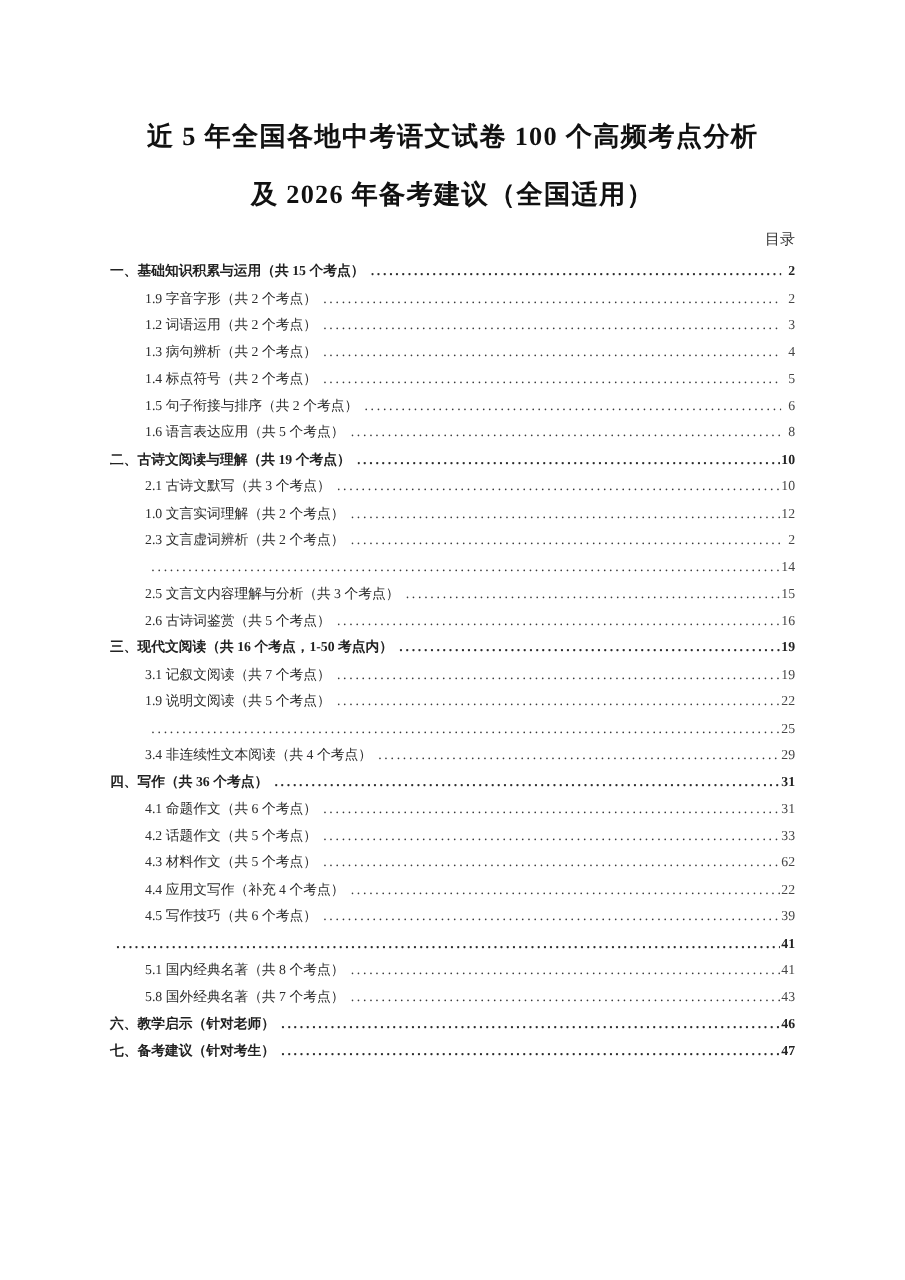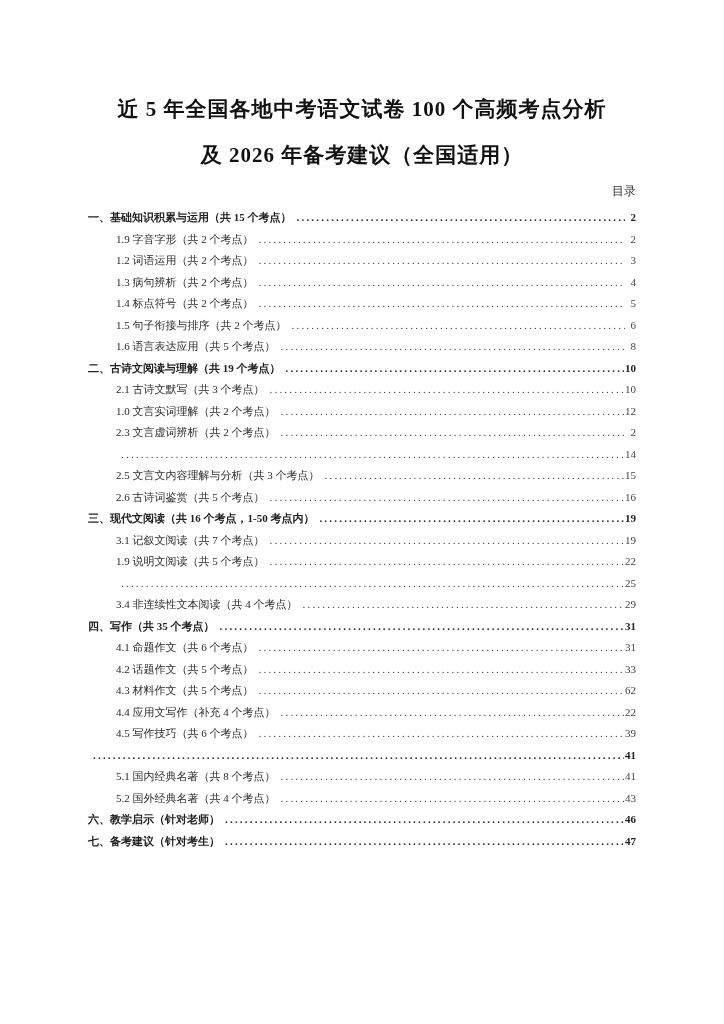--- a/index.html
+++ b/index.html
@@ -176,21 +176,21 @@
       <div class="toc-row level2">
         <span class="toc-dots">............................................................................................................................................................................................................................</span>
         <span class="toc-page">25</span>
       </div>
       <div class="toc-row level2">
         <span class="toc-label">3.4 非连续性文本阅读（共 4 个考点）</span>
         <span class="toc-dots">............................................................................................................................................................................................................................</span>
         <span class="toc-page">29</span>
       </div>
       <div class="toc-row level1">
-        <span class="toc-label">四、写作（共 35 个考点）</span>
+        <span class="toc-label">四、写作（共 36 个考点）</span>
         <span class="toc-dots">............................................................................................................................................................................................................................</span>
         <span class="toc-page">31</span>
       </div>
       <div class="toc-row level2">
         <span class="toc-label">4.1 命题作文（共 6 个考点）</span>
         <span class="toc-dots">............................................................................................................................................................................................................................</span>
         <span class="toc-page">31</span>
       </div>
       <div class="toc-row level2">
         <span class="toc-label">4.2 话题作文（共 5 个考点）</span>
@@ -215,21 +215,21 @@
       <div class="toc-row level1">
         <span class="toc-dots">............................................................................................................................................................................................................................</span>
         <span class="toc-page">41</span>
       </div>
       <div class="toc-row level2">
         <span class="toc-label">5.1 国内经典名著（共 8 个考点）</span>
         <span class="toc-dots">............................................................................................................................................................................................................................</span>
         <span class="toc-page">41</span>
       </div>
       <div class="toc-row level2">
-        <span class="toc-label">5.2 国外经典名著（共 4 个考点）</span>
+        <span class="toc-label">5.8 国外经典名著（共 7 个考点）</span>
         <span class="toc-dots">............................................................................................................................................................................................................................</span>
         <span class="toc-page">43</span>
       </div>
       <div class="toc-row level1">
         <span class="toc-label">六、教学启示（针对老师）</span>
         <span class="toc-dots">............................................................................................................................................................................................................................</span>
         <span class="toc-page">46</span>
       </div>
       <div class="toc-row level1">
         <span class="toc-label">七、备考建议（针对考生）</span>

